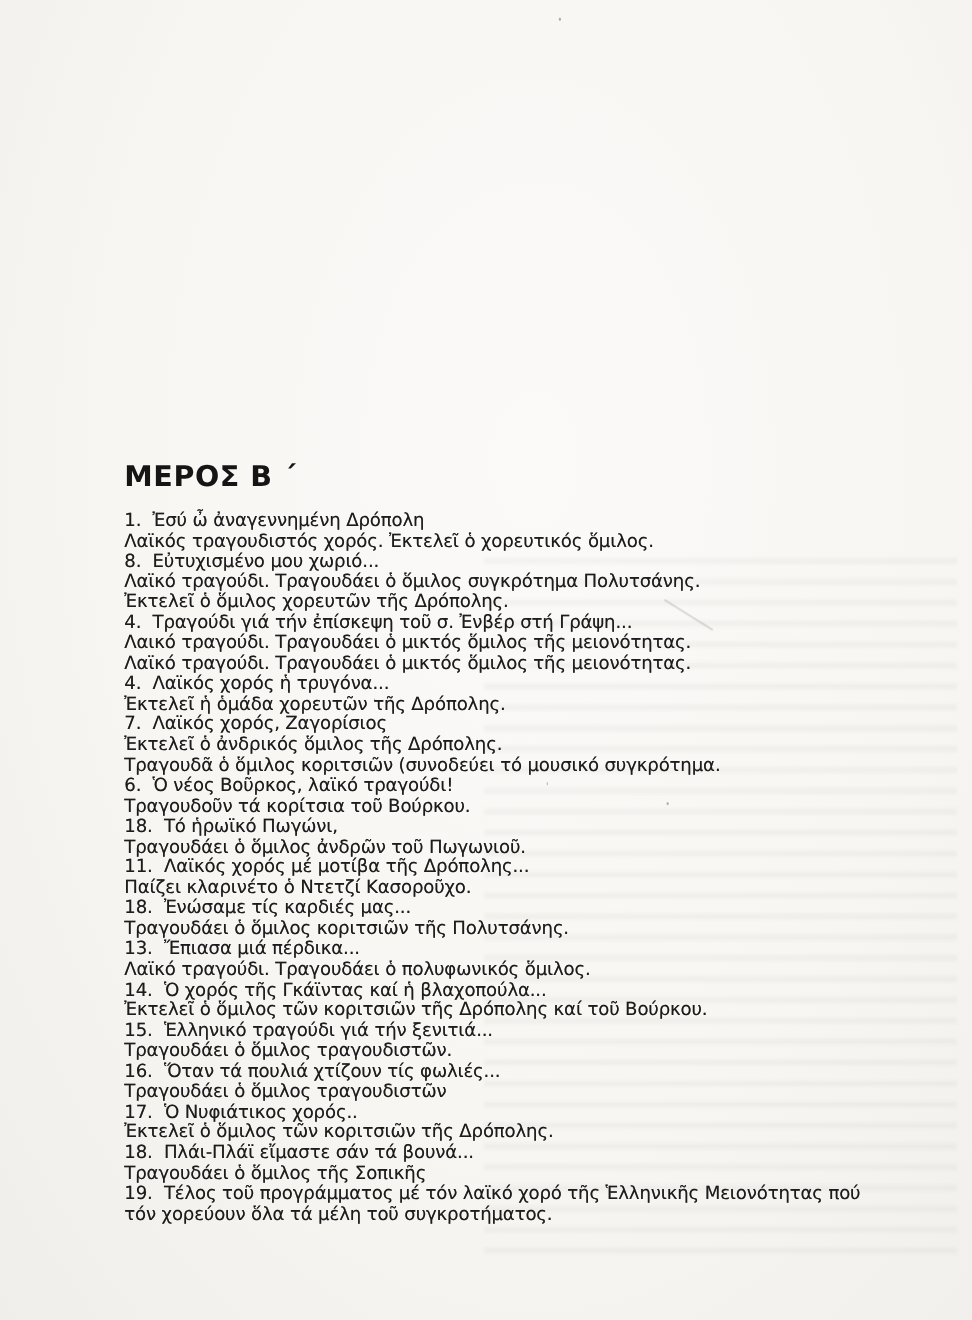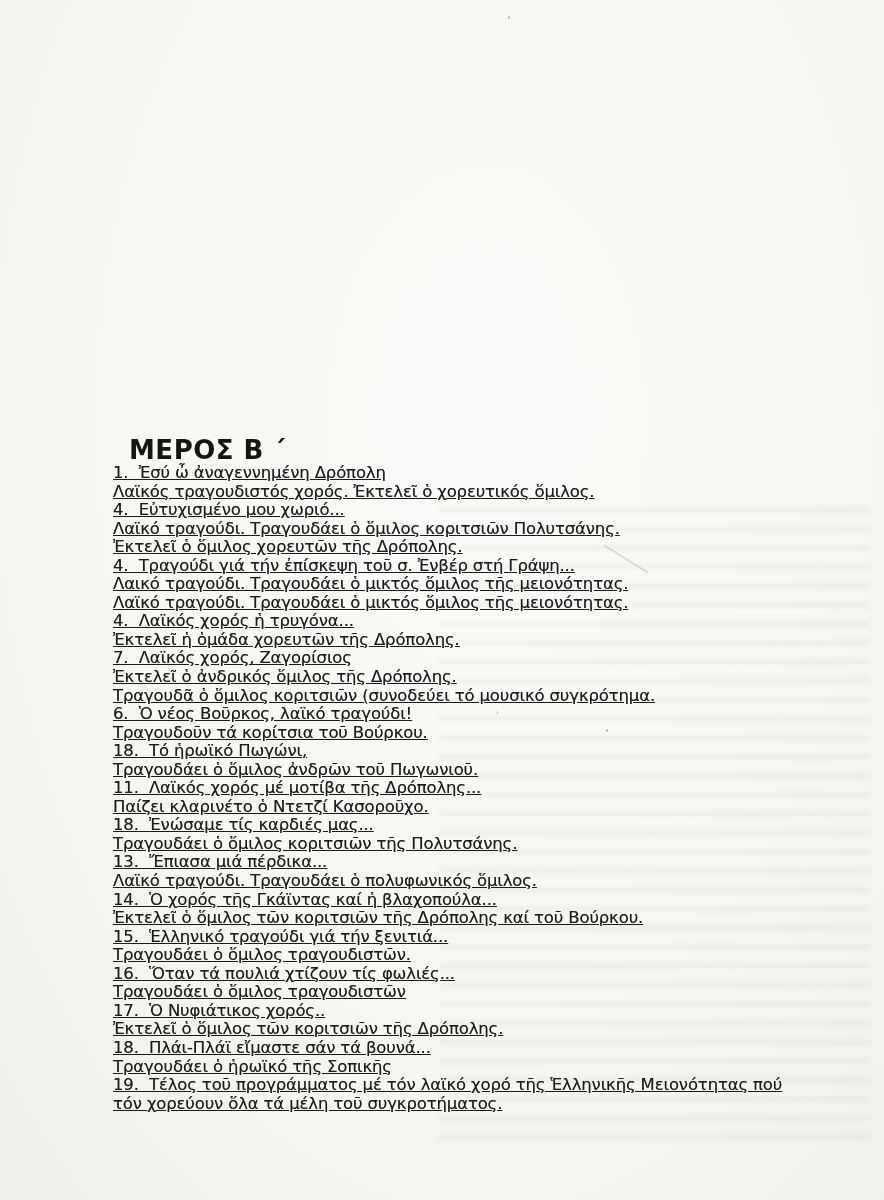--- a/index.html
+++ b/index.html
@@ -36,42 +36,41 @@
       rgba(130,128,122,0.00) 19px
     );
     filter: blur(1.6px);
     opacity: 0.8;
     pointer-events: none;
   }
   .heading {
     position: absolute;
     left: 113px;
     top: 419px;
-    margin: 16px;
+    margin: 0;
     font-size: 26px;
     line-height: 30px;
     font-weight: bold;
     letter-spacing: 0.5px;
     color: #151515;
     white-space: pre;
   }
   .program {
     position: absolute;
     left: 113px;
     top: 464px;
     width: 740px;
     color: #1c1c1c;
   }
   .line {
     font-size: 16.5px;
     line-height: 18.55px;
     letter-spacing: -0.15px;
     white-space: pre-wrap;
     text-shadow: 0 0 0.4px rgba(30,30,30,0.55);
-    text-decoration: underline;
   }
   .speck {
     position: absolute;
     background: rgba(40,40,40,0.35);
     border-radius: 50%;
     pointer-events: none;
   }
   .scratch {
     position: absolute;
     left: 600px;
@@ -98,22 +97,22 @@
   <div class="speck" style="left:117px; top:858px; width:1px; height:3px;"></div>
   <div class="speck" style="left:497px; top:711px; width:1px; height:3px;"></div>
 
   <div class="speck" style="left:340px; top:635px; width:1px; height:2px;"></div>
 
   <h1 class="heading">ΜΕΡΟΣ Β ΄</h1>
 
   <div class="program">
       <div class="line">1.  Ἐσύ ὦ ἀναγεννημένη Δρόπολη</div>
       <div class="line">Λαϊκός τραγουδιστός χορός. Ἐκτελεῖ ὁ χορευτικός ὅμιλος.</div>
-      <div class="line">4.  Εὐτυχισμένο μου χωριό...</div>
-      <div class="line">Λαϊκό τραγούδι. Τραγουδάει ὁ ὅμιλος κοριτσιῶν Πολυτσάνης.</div>
+      <div class="line">8.  Εὐτυχισμένο μου χωριό...</div>
+      <div class="line">Λαϊκό τραγούδι. Τραγουδάει ὁ ὅμιλος συγκρότημα Πολυτσάνης.</div>
       <div class="line">Ἐκτελεῖ ὁ ὅμιλος χορευτῶν τῆς Δρόπολης.</div>
       <div class="line">4.  Τραγούδι γιά τήν ἐπίσκεψη τοῦ σ. Ἐνβέρ στή Γράψη...</div>
       <div class="line">Λαικό τραγούδι. Τραγουδάει ὁ μικτός ὅμιλος τῆς μειονότητας.</div>
       <div class="line">Λαϊκό τραγούδι. Τραγουδάει ὁ μικτός ὅμιλος τῆς μειονότητας.</div>
       <div class="line">4.  Λαϊκός χορός ἡ τρυγόνα...</div>
       <div class="line">Ἐκτελεῖ ἡ ὁμάδα χορευτῶν τῆς Δρόπολης.</div>
       <div class="line">7.  Λαϊκός χορός, Ζαγορίσιος</div>
       <div class="line">Ἐκτελεῖ ὁ ἀνδρικός ὅμιλος τῆς Δρόπολης.</div>
       <div class="line">Τραγουδᾶ ὁ ὅμιλος κοριτσιῶν (συνοδεύει τό μουσικό συγκρότημα.</div>
       <div class="line">6.  Ὁ νέος Βοῦρκος, λαϊκό τραγούδι!</div>
@@ -128,17 +127,17 @@
       <div class="line">Λαϊκό τραγούδι. Τραγουδάει ὁ πολυφωνικός ὅμιλος.</div>
       <div class="line">14.  Ὁ χορός τῆς Γκάϊντας καί ἡ βλαχοπούλα...</div>
       <div class="line">Ἐκτελεῖ ὁ ὅμιλος τῶν κοριτσιῶν τῆς Δρόπολης καί τοῦ Βούρκου.</div>
       <div class="line">15.  Ἑλληνικό τραγούδι γιά τήν ξενιτιά...</div>
       <div class="line">Τραγουδάει ὁ ὅμιλος τραγουδιστῶν.</div>
       <div class="line">16.  Ὅταν τά πουλιά χτίζουν τίς φωλιές...</div>
       <div class="line">Τραγουδάει ὁ ὅμιλος τραγουδιστῶν</div>
       <div class="line">17.  Ὁ Νυφιάτικος χορός..</div>
       <div class="line">Ἐκτελεῖ ὁ ὅμιλος τῶν κοριτσιῶν τῆς Δρόπολης.</div>
       <div class="line">18.  Πλάι-Πλάϊ εἴμαστε σάν τά βουνά...</div>
-      <div class="line">Τραγουδάει ὁ ἡρωϊκό τῆς Σοπικῆς</div>
+      <div class="line">Τραγουδάει ὁ ὅμιλος τῆς Σοπικῆς</div>
       <div class="line">19.  Τέλος τοῦ προγράμματος μέ τόν λαϊκό χορό τῆς Ἑλληνικῆς Μειονότητας πού</div>
       <div class="line">τόν χορεύουν ὅλα τά μέλη τοῦ συγκροτήματος.</div>
     </div>
 </div>
 
 </body></html>

